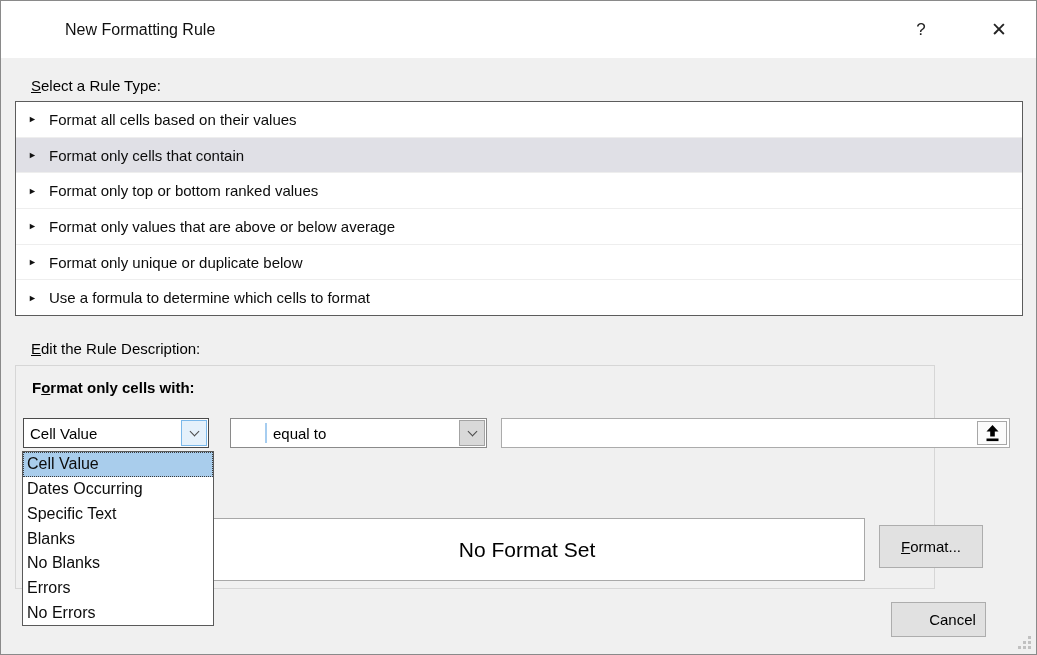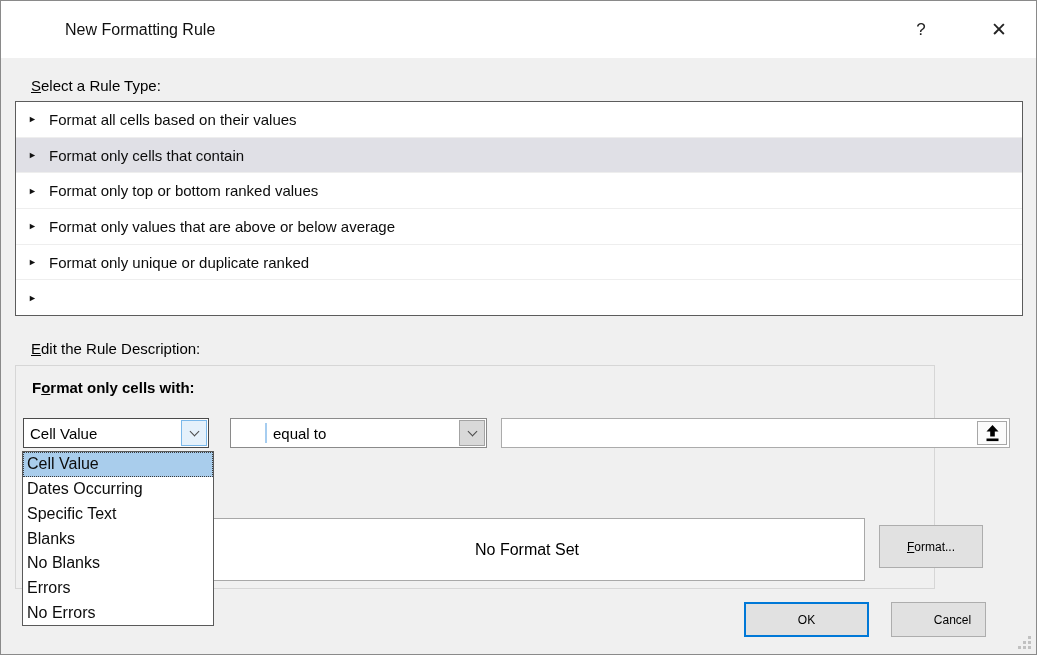--- a/index.html
+++ b/index.html
@@ -116,26 +116,26 @@
   .dd-option.selected {
     background: var(--dropdown-selected-bg, #a9cdec);
     outline:1px dotted #3a3a3a; outline-offset:-1px;
   }
 
   
   .preview-box {
     position:absolute; left:187px; top:516px; width:676px; height:63px;
     background:#fff; border:1px solid #a8a8a8;
     display:flex; align-items:center; justify-content:center;
-    font-size:16px; color:#000;
+    font-size:21px; color:#000;
   }
   .btn {
     display:flex; align-items:center; justify-content:center;
     background: var(--button-face, #e1e1e1);
-    border:1px solid #adadad; font-size:12px; color:#000;
+    border:1px solid #adadad; font-size:15px; color:#000;
     cursor:default;
   }
   #format-btn { position:absolute; left:878px; top:524px; width:104px; height:43px; }
 
   
   #ok-btn     { position:absolute; left:743px; top:601px; width:125px; height:35px;
                 border:2px solid var(--accent, #0078d7); }
   #cancel-btn { position:absolute; left:890px; top:601px; width:95px;  height:35px;padding-left:28px; }
 
   .grip { position:absolute; right:4px; bottom:4px; width:14px; height:14px; }
@@ -174,24 +174,25 @@
     <div class="rt-row">
       <span class="rt-arrow">►</span>
       <span>Format only top or bottom ranked values</span>
     </div>
     <div class="rt-row">
       <span class="rt-arrow">►</span>
       <span>Format only values that are above or below average</span>
     </div>
     <div class="rt-row">
       <span class="rt-arrow">►</span>
-      <span>Format only unique or duplicate ranked</span>
-    </div>
-    <div class="rt-row">
-      <span class="rt-arrow">►</span>
+      <span>Format only unique or duplicate below</span>
+    </div>
+    <div class="rt-row">
+      <span class="rt-arrow">►</span>
+      <span>Use a formula to determine which cells to format</span>
     </div>
   </div>
 
   <div class="sec-label" id="edit-desc-label"><span class="u">E</span><span>dit the Rule Description:</span></div>
 
   <div class="groupbox">
     <div class="group-label"><span>F</span><span class="u">o</span><span>rmat only cells with:</span></div>
 
     <div class="combo" id="type-combo">
       <span class="combo-text">Cell Value</span>
@@ -230,19 +231,18 @@
   <div class="dropdown">
     <div class="dd-option selected">Cell Value</div>
     <div class="dd-option">Dates Occurring</div>
     <div class="dd-option">Specific Text</div>
     <div class="dd-option">Blanks</div>
     <div class="dd-option">No Blanks</div>
     <div class="dd-option">Errors</div>
     <div class="dd-option">No Errors</div>
   </div>
 
-  <div class="btn" id="ok-btn">OK</div>
   <div class="btn" id="cancel-btn">Cancel</div>
 
   <span class="grip">
       <i></i>
     </span>
 </div>
 
 </body></html>

